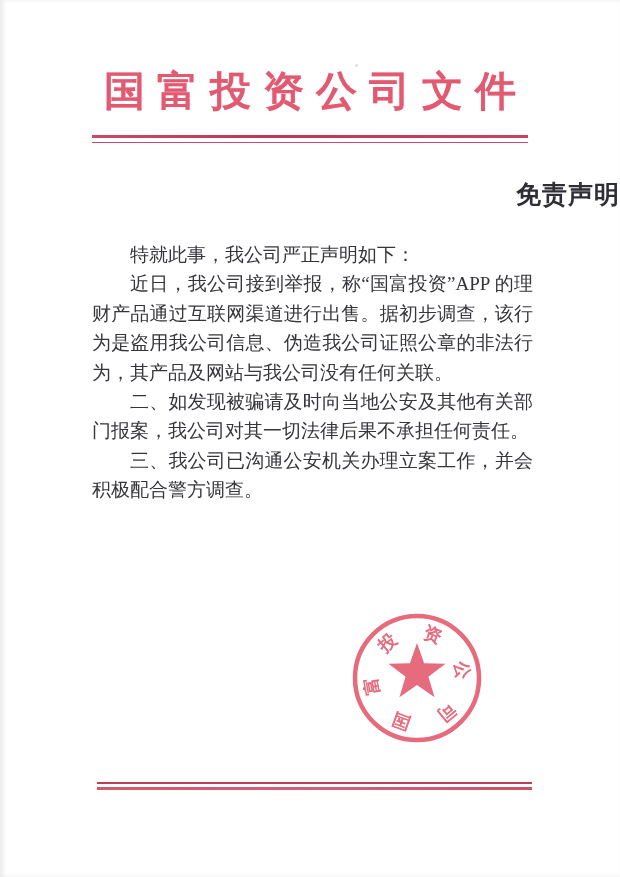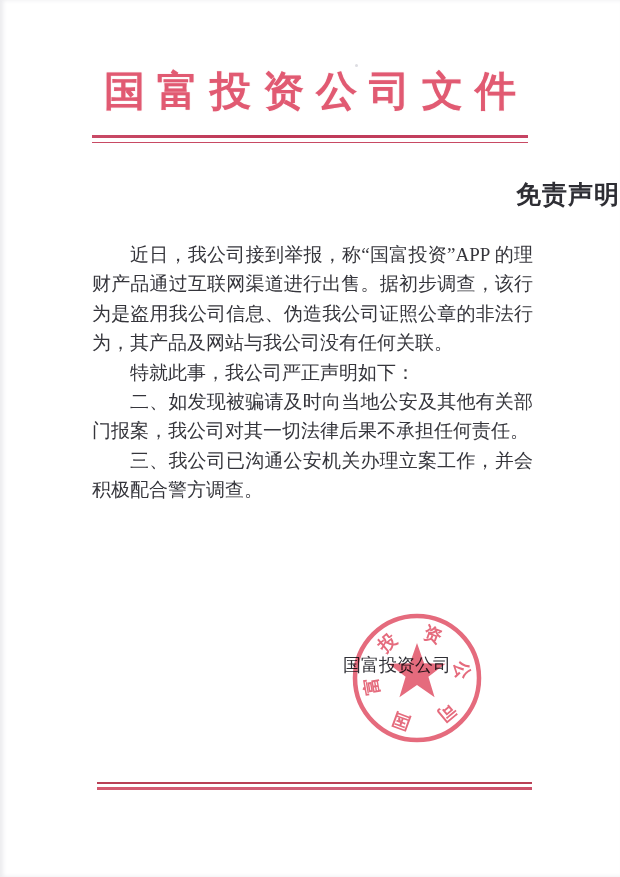--- a/index.html
+++ b/index.html
@@ -140,28 +140,27 @@
   <h1 class="doc-title">国富投资公司文件</h1>
 
   <div class="rule-top">
     <div class="thick"></div>
     <div class="thin"></div>
   </div>
 
   <h2 class="statement-heading">免责声明</h2>
 
   <div class="body-text">
+    <p>特就此事，我公司严正声明如下：</p>
     <p>近日，我公司接到举报，称“国富投资”APP 的理财产品通过互联网渠道进行出售。据初步调查，该行为是盗用我公司信息、伪造我公司证照公章的非法行为，其产品及网站与我公司没有任何关联。</p>
-    <p>特就此事，我公司严正声明如下：</p>
     <p>二、如发现被骗请及时向当地公安及其他有关部门报案，我公司对其一切法律后果不承担任何责任。</p>
     <p>三、我公司已沟通公安机关办理立案工作，并会积极配合警方调查。</p>
   </div>
 
   <div class="signature">
-    <div>国富投资公司</div>
   </div>
 
   <svg class="seal" viewBox="0 0 150 150" xmlns="http://www.w3.org/2000/svg">
     <circle cx="75" cy="77" r="62" fill="none" stroke="#df4a60" stroke-width="4.5"></circle>
     <polygon fill="#df4a60" points="75,42 82.1,62.3 103.5,62.7 86.4,75.7 92.6,96.3 75,84 57.4,96.3 63.6,75.7 46.5,62.7 67.9,62.3"></polygon>
     <g>
       <g transform="rotate(-160 75 77)">
           <text x="75" y="37" text-anchor="middle">国</text>
         </g>
       <g transform="rotate(-100 75 77)">

